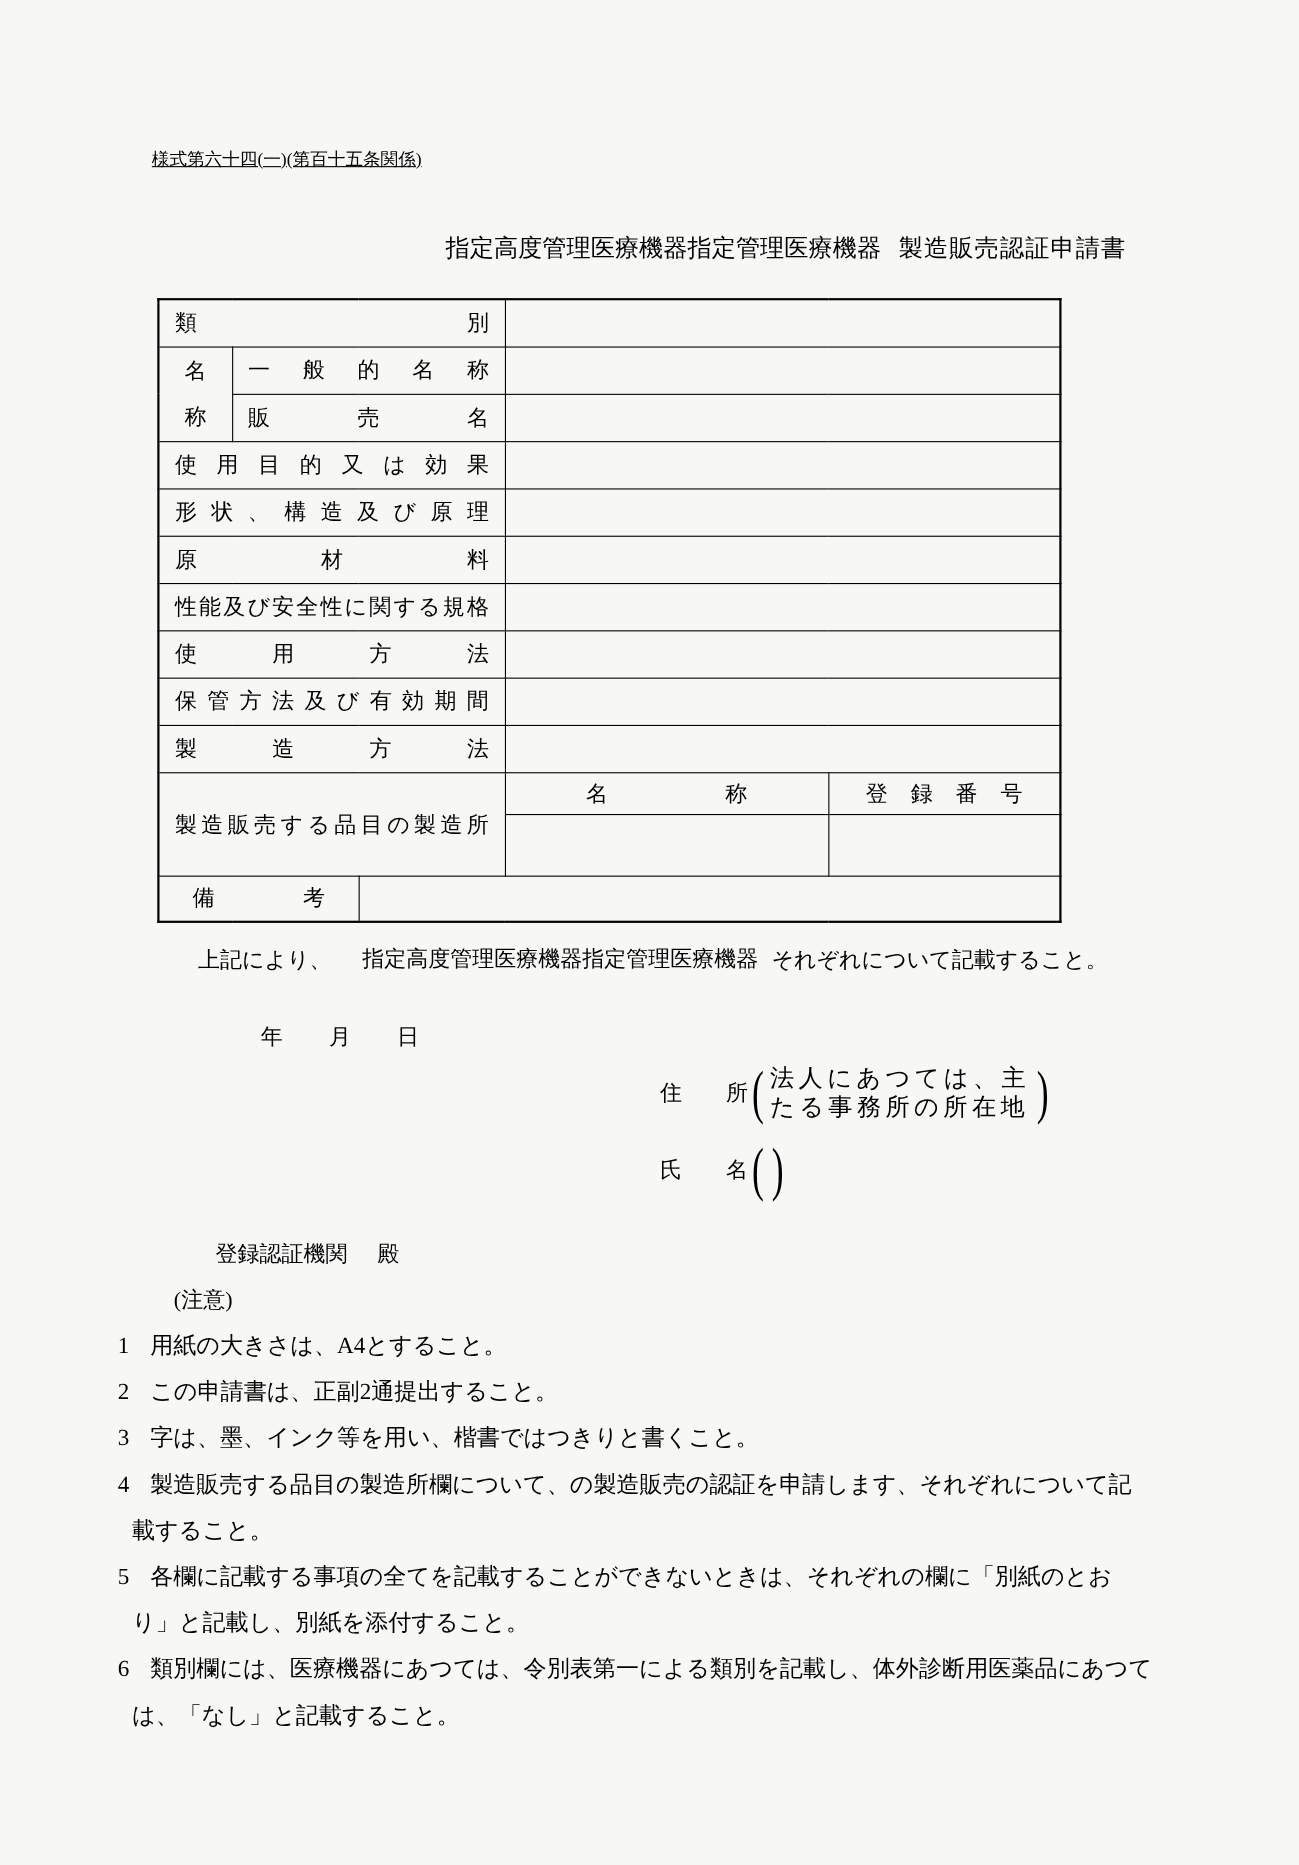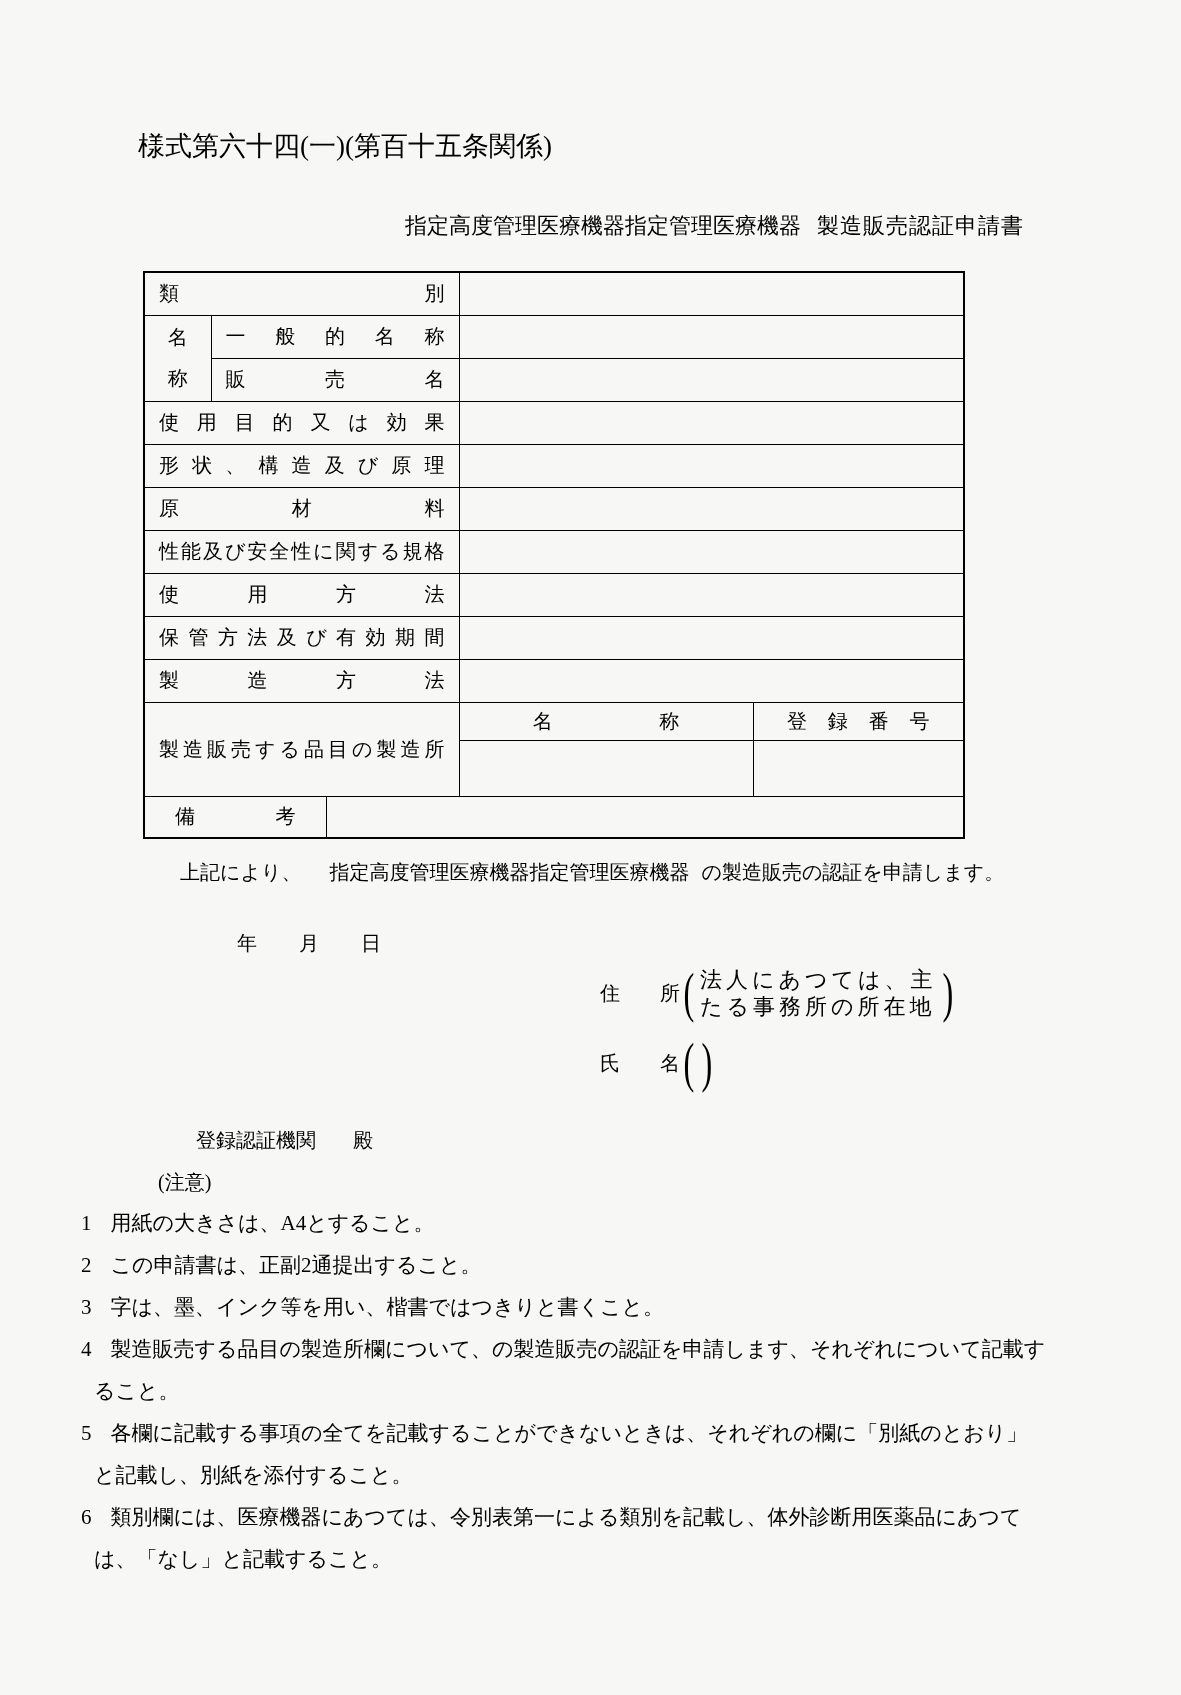--- a/index.html
+++ b/index.html
@@ -4,21 +4,21 @@
 <style>
   html,body{margin:0;padding:0;}
   body{
     width:1181px;height:1695px;
     background:#f7f7f6;color:#000;
     font-family:"Liberation Serif","DejaVu Serif",serif;
     -webkit-font-smoothing:antialiased;
   }
   .page{position:relative;width:1181px;height:1695px;overflow:hidden;}
 
-  .form-code{padding-top:133px;margin-left:138px;font-size:27px;line-height:26px;}
+  .form-code{padding-top:133px;margin-left:138px;font-size:16px;line-height:26px;text-decoration:underline;}
 
   .title-row{display:flex;align-items:center;gap:16px;margin:52px 0 0 405px;}
   .stack2{display:flex;flex-direction:row;}
   .title-row .stack2 > div{font-size:22px;line-height:30px;}
   .title-main{font-size:22px;letter-spacing:1px;}
 
   
   .jc{display:flex;justify-content:space-between;}
   .jc-v{display:flex;flex-direction:column;align-items:center;gap:14px;}
 
@@ -44,25 +44,25 @@
   .apply-suffix{margin-left:12px;}
 
   .date-line{display:flex;gap:42px;margin:46px 0 0 237px;font-size:20px;line-height:22px;}
 
   .sig{display:flex;flex-direction:column;gap:12px;margin:10px 0 0 600px;}
   .sig-row{display:flex;align-items:center;}
   .sig-label{width:80px;font-size:20px;display:flex;justify-content:space-between;flex:0 0 auto;}
   .paren{font-size:54px;line-height:58px;font-weight:400;transform:scaleX(.6);flex:0 0 auto;}
   .paren-text{font-size:22px;line-height:27px;letter-spacing:4px;margin:0 2px;}
 
-  .agency-line{display:flex;gap:37px;margin:34px 0 0 196px;font-size:20px;line-height:28px;}
+  .agency-line{display:flex;gap:27px;margin:34px 0 0 196px;font-size:20px;line-height:28px;}
   .notice-line{margin:14px 4px 0 158px;font-size:20px;line-height:28px;}
 
   .notes{width:1048px;margin-top:6px;}
-  .note{font-size:21px;line-height:42px;padding-left:94px;text-indent:-13px;}
+  .note{font-size:21px;line-height:42px;padding-left:120px;text-indent:-13px;}
   .note-num{margin-right:19px;}
 </style>
 </head>
 <body>
 
 <div class="page">
 
   <div class="form-code">様式第六十四(一)(第百十五条関係)</div>
 
   <div class="title-row">
@@ -284,21 +284,21 @@
           <span>指</span>
           <span>定</span>
           <span>管</span>
           <span>理</span>
           <span>医</span>
           <span>療</span>
           <span>機</span>
           <span>器</span>
         </div>
     </span>
-    <span class="apply-suffix">の製造販売の認証を申請します。</span>
+    <span class="apply-suffix">それぞれについて記載すること。</span>
   </div>
 
   <div class="date-line">
     <span>年</span>
     <span>月</span>
     <span>日</span>
   </div>
 
   <div class="sig">
     <div class="sig-row">

